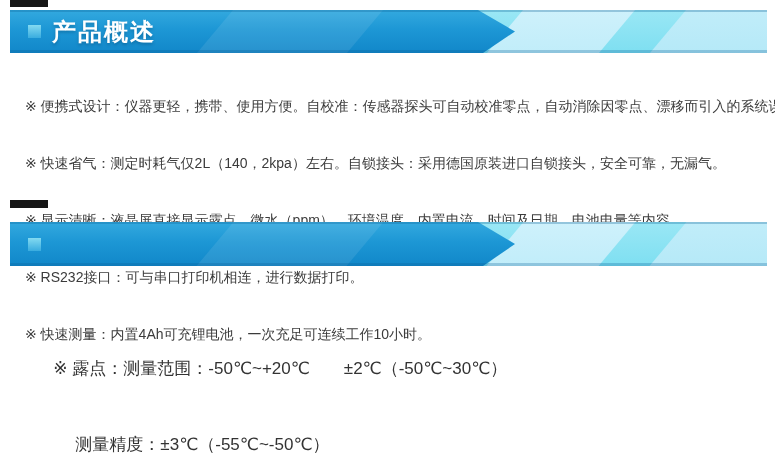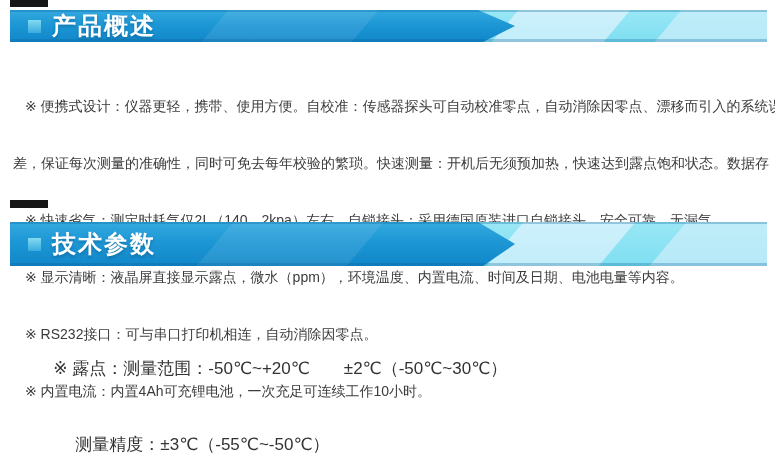--- a/index.html
+++ b/index.html
@@ -7,21 +7,21 @@
     position:relative;width:775px;height:465px;background:#ffffff;overflow:hidden;
     font-family:"Liberation Sans","DejaVu Sans",sans-serif;
   }
   
   .topbar{position:absolute;left:10px;width:38px;background:#161616;}
   .topbar-1{top:0;height:7px;}
   .topbar-2{top:200px;height:8px;}
 
   
   .banner{
-    position:absolute;left:10px;width:757px;height:32px;overflow:hidden;
+    position:absolute;left:10px;width:757px;height:43px;overflow:hidden;
     background:linear-gradient(180deg,#9ae7f5 0%,#7edff1 100%);
   }
   .banner-1{top:10px;}
   .banner-2{top:222px;height:44px;}
   .banner::after{
     content:"";position:absolute;inset:0;pointer-events:none;z-index:6;
     box-shadow:inset 0 2px 0 rgba(10,95,150,.30), inset 0 -3px 0 rgba(10,95,150,.28);
   }
   .band{position:absolute;top:-12px;bottom:-12px;transform:skewX(-40deg);}
   .band-a{left:495px;width:112px;background:linear-gradient(180deg,#d2f2fc,#bdecf9);}
@@ -79,38 +79,36 @@
       <div class="blue-hl"></div>
     </div>
     <div class="title-row">
       <span class="bullet"></span>
       <span class="title">产品概述</span>
     </div>
   </div>
 
   <div class="overview">
     <div class="line hang">※ 便携式设计：仪器更轻，携带、使用方便。自校准：传感器探头可自动校准零点，自动消除因零点、漂移而引入的系统误</div>
-    <div class="line">差，保证每次测量的准确性，同时可免去每年校验的繁琐。快速测量：开机后无须预加热，快速达到露点饱和状态。数据存</div>
     <div class="line hang">※ 快速省气：测定时耗气仅2L（140，2kpa）左右。自锁接头：采用德国原装进口自锁接头，安全可靠，无漏气。</div>
     <div class="line hang">※ 显示清晰：液晶屏直接显示露点，微水（ppm），环境温度、内置电流、时间及日期、电池电量等内容。</div>
-    <div class="line hang">※ RS232接口：可与串口打印机相连，自动消除因零点。</div>
-    <div class="line hang">※ 内置电流：内置4Ah可充锂电池，一次充足可连续工作10小时。</div>
+    <div class="line hang">※ RS232接口：可与串口打印机相连，进行数据打印。</div>
+    <div class="line hang">※ 快速测量：内置4Ah可充锂电池，一次充足可连续工作10小时。</div>
   </div>
 
   <div class="topbar topbar-2"></div>
 
   <div class="banner banner-2">
     <div class="band band-a"></div>
     <div class="band band-b"></div>
     <div class="blue-shape">
       <div class="blue-hl"></div>
     </div>
     <div class="title-row">
       <span class="bullet"></span>
-      <span class="title">技术参数</span>
     </div>
   </div>
 
   <div class="specs">
     <div class="spec-row">
       <span class="c1">※ 露点：测量范围：-50℃~+20℃　　±2℃（-50℃~30℃）</span>
       <span class="c2"></span>
     </div>
     <div class="spec-row indent">
       <span class="c1">测量精度：±3℃（-55℃~-50℃）</span>

